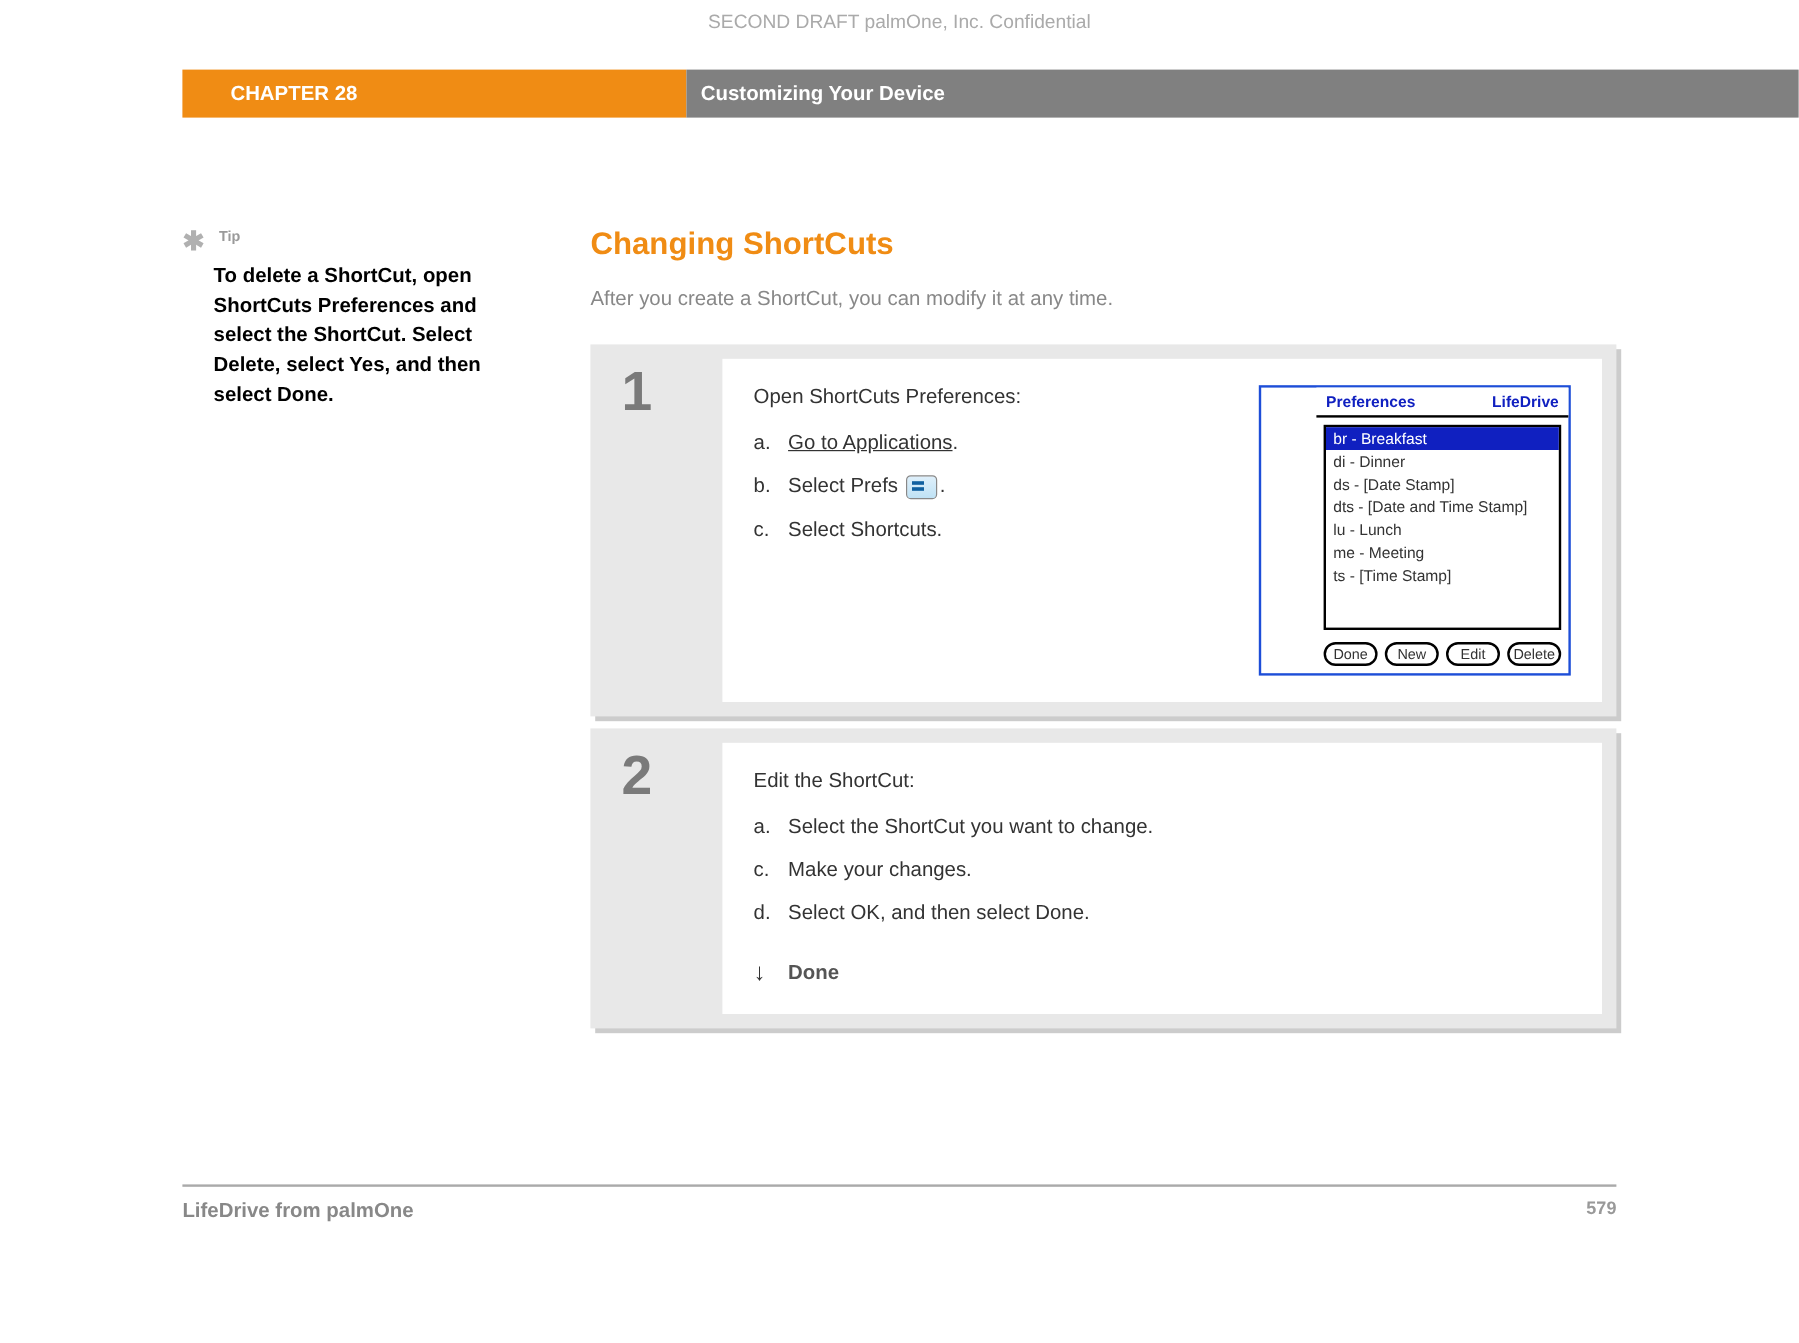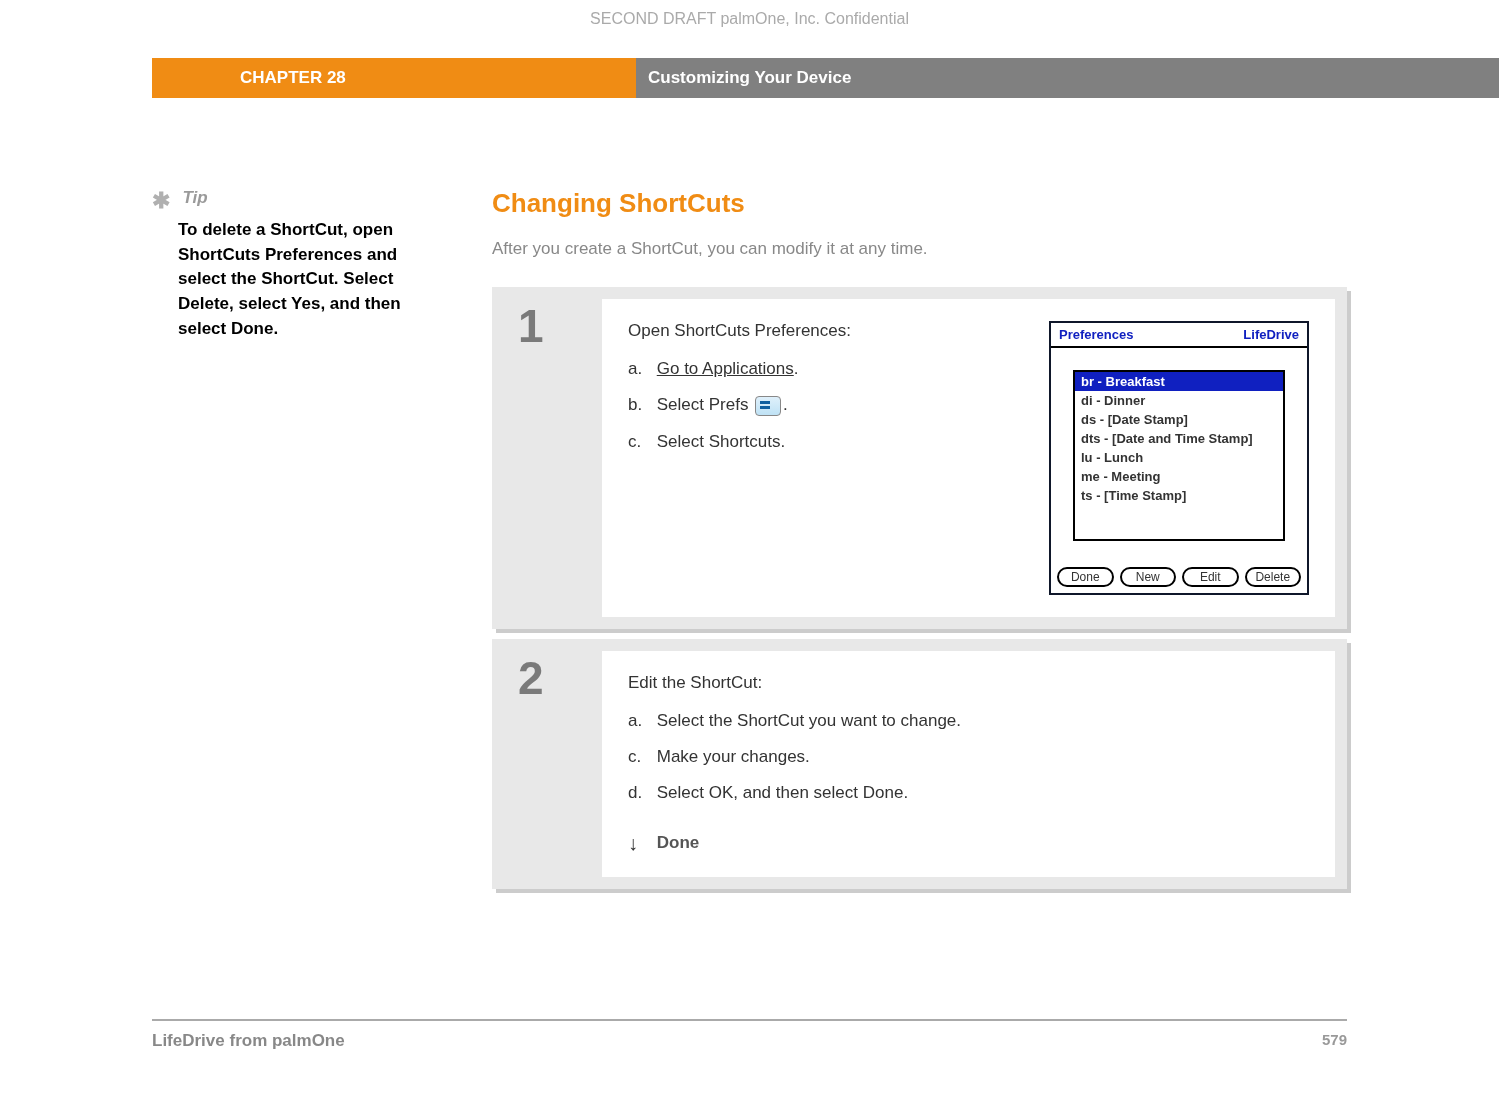--- a/index.html
+++ b/index.html
@@ -15,47 +15,47 @@
     color: #aaa;
     font-size: 16px;
     padding: 10px 0 30px;
   }
   .banner {
     display: flex;
     height: 40px;
   }
   .banner-left-pad { width: 152px; background:#fff; }
   .banner-orange {
-    width: 484px;
+    width: 420px;
     background: #f08c14;
     color: #fff;
     font-weight: bold;
     font-size: 17px;
     display:flex; align-items:center; justify-content:flex-start;
-    padding-left: 88px;
+    padding-left: 40px;
   }
   .banner-gray {
     flex:1;
     background: #808080;
     color:#fff;
     font-weight:bold;
     font-size:17px;
     display:flex; align-items:center;
     padding-left: 12px;
   }
   .page {
     display:flex;
     padding: 90px 152px 0 152px;
   }
   .sidebar { width: 280px; margin-right: 60px; }
   .tip-icon {
     color:#b0b0b0; font-size:22px; font-weight:bold;
     display:inline-block; width:26px; vertical-align:top;
   }
-  .tip-label { color:#9a9a9a; font-weight:bold; font-size:17px;font-style:italic; }
+  .tip-label { color:#9a9a9a; font-weight:bold; font-size:12px; }
   .tip-body {
     color:#000000; font-size:17px; line-height:1.45;
     margin-left:26px; margin-top:4px; font-weight:bold;
   }
   .main { flex:1; }
   h2 {
     color:#f08c14; font-size:26px; margin:0 0 20px 0; font-weight:bold;
   }
   .intro { color:#888; font-size:17px; margin-bottom:28px; }
   .step-block {
@@ -79,29 +79,30 @@
     font-weight:normal; text-decoration:underline; cursor:pointer;
   }
   .done-row { margin-top:29px; }
   .done-arrow {
     display:inline-block; width:18px; font-size:20px; font-weight:bold;
     vertical-align:middle; margin-right:6px;
   }
   .done-label { font-weight:bold; color:#555; }
   
   .palm {
-    width:260px; border:2px solid #0f172a; font-family: Verdana, Arial; font-size:13px;
+    width:260px; border:2px solid #1d4ed8; font-family: Verdana, Arial; font-size:13px;
     align-self:flex-start;
+    padding-left:46px;
   }
   .palm-title {
     background:#fff; color:#1020c0; font-weight:bold;
     display:flex; justify-content:space-between; padding:4px 8px;
     border-bottom:2px solid #000;
   }
-  .palm-list { border:2px solid #000; margin:22px;font-weight:bold; }
+  .palm-list { border:2px solid #000; margin:6px; }
   .palm-item { padding:2px 6px; }
   .palm-item.selected { background:#1020c0; color:#fff; }
   .palm-btns { display:flex; gap:6px; padding:4px 6px 6px; }
   .palm-btn {
     flex:1; border:2px solid #000; border-radius:14px; text-align:center;
     font-size:12px; padding:1px 0; background:#fff;
   }
   .prefs-icon {
     display:inline-block; width:26px; height:20px;
     border:1px solid #888; border-radius:4px;

